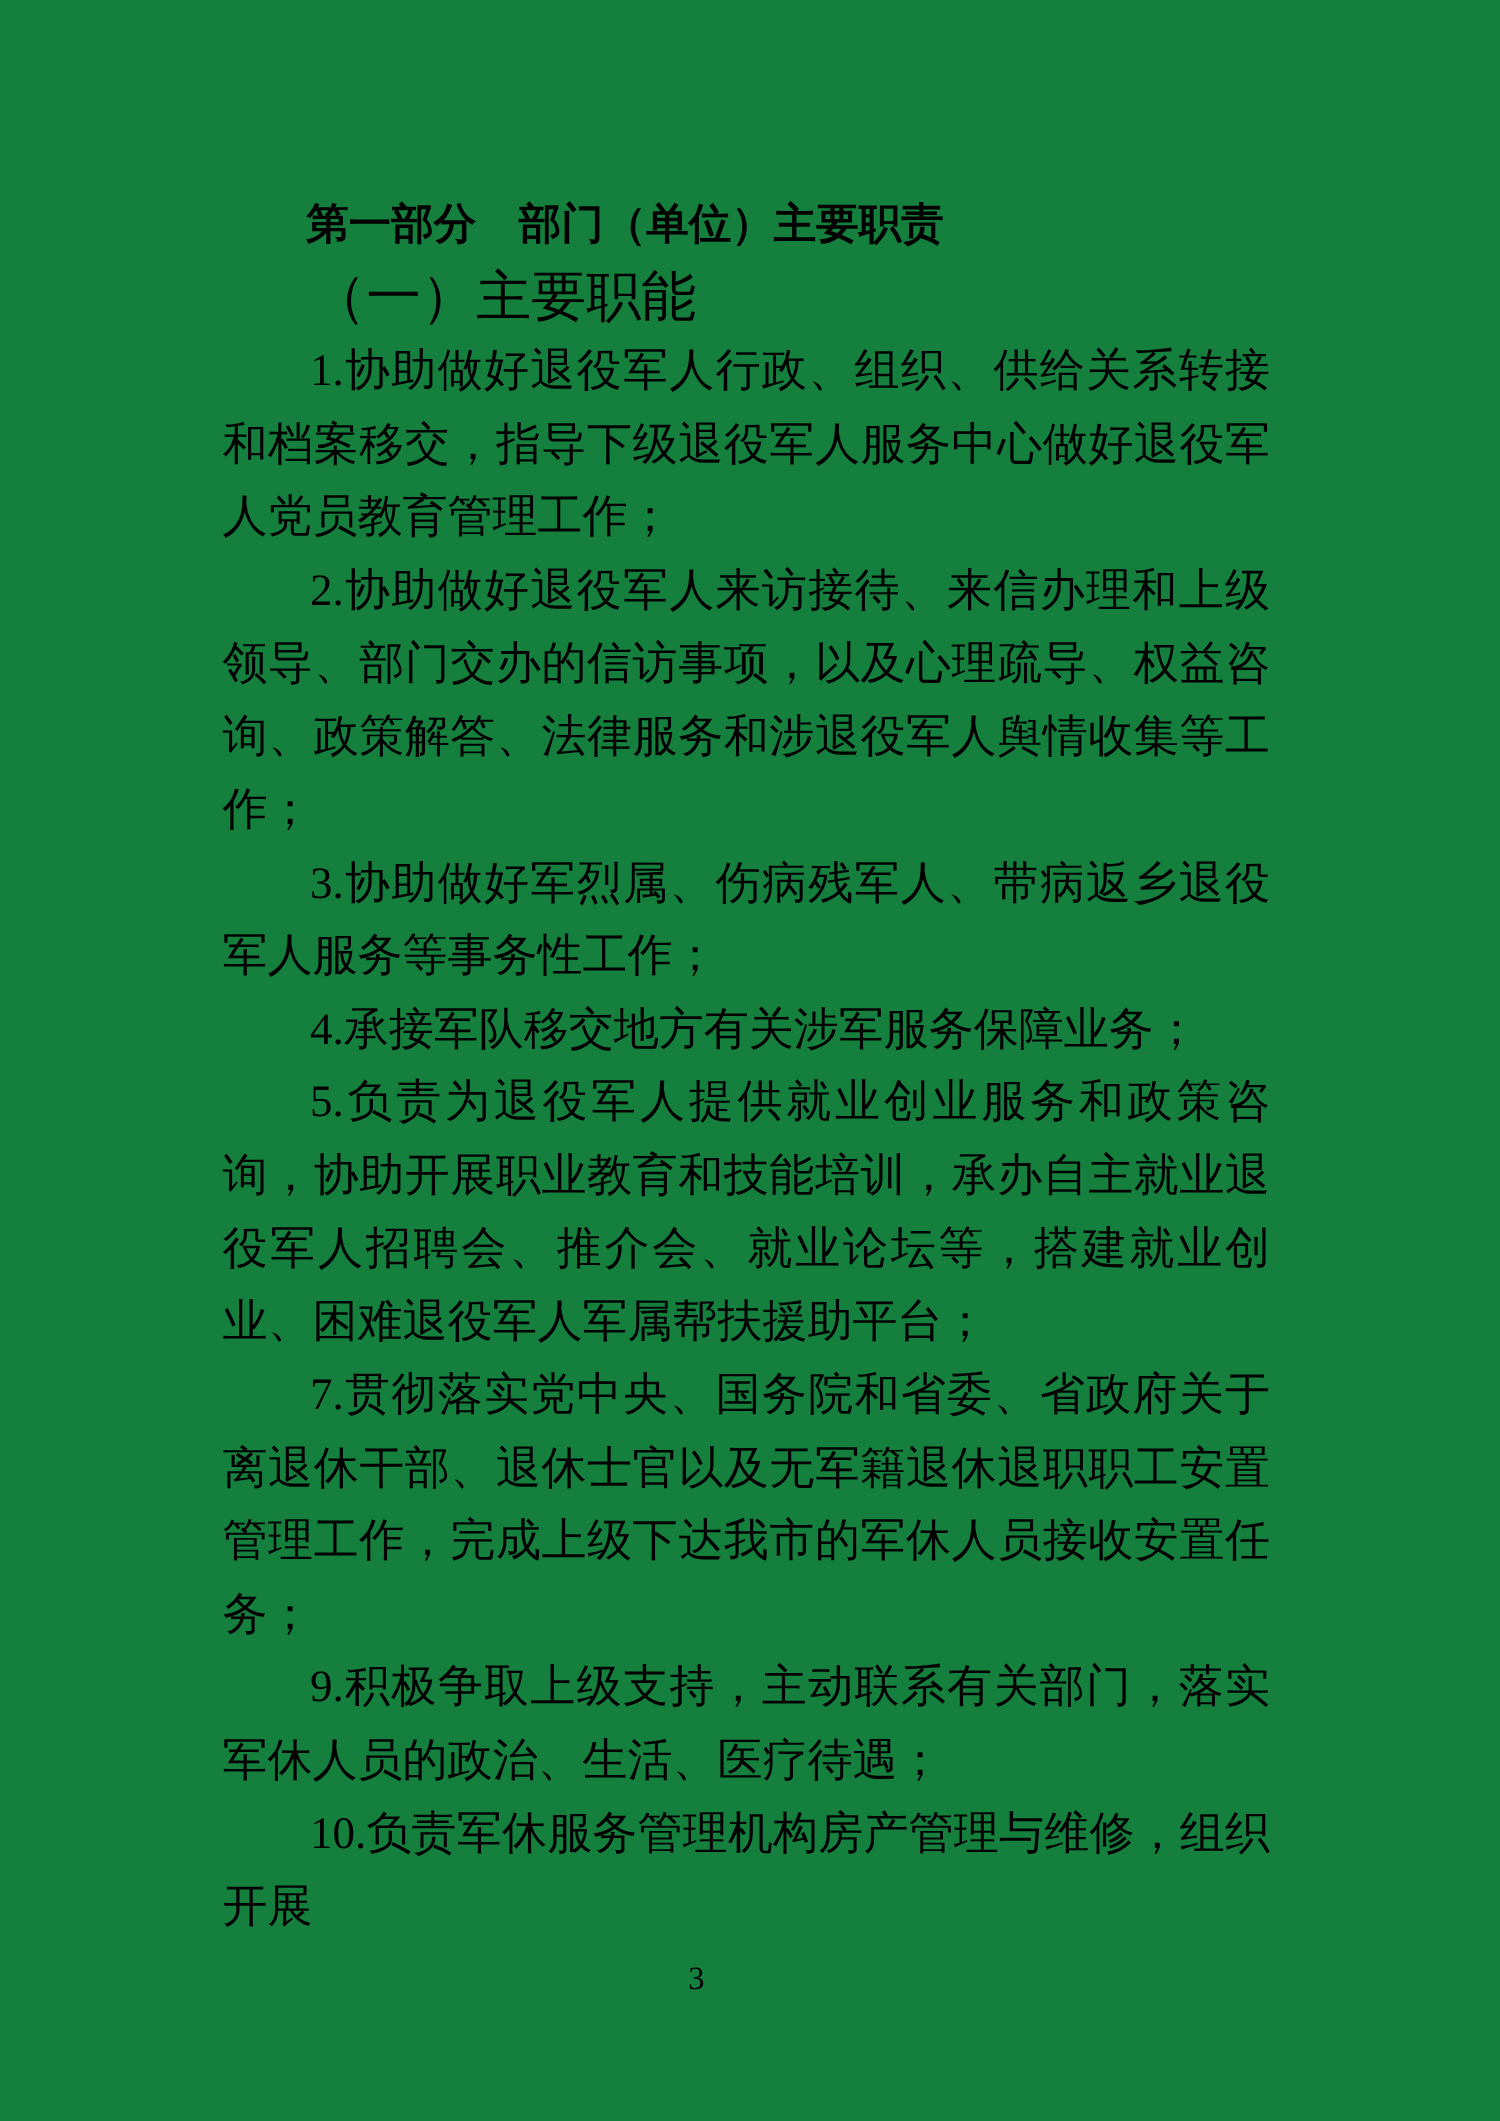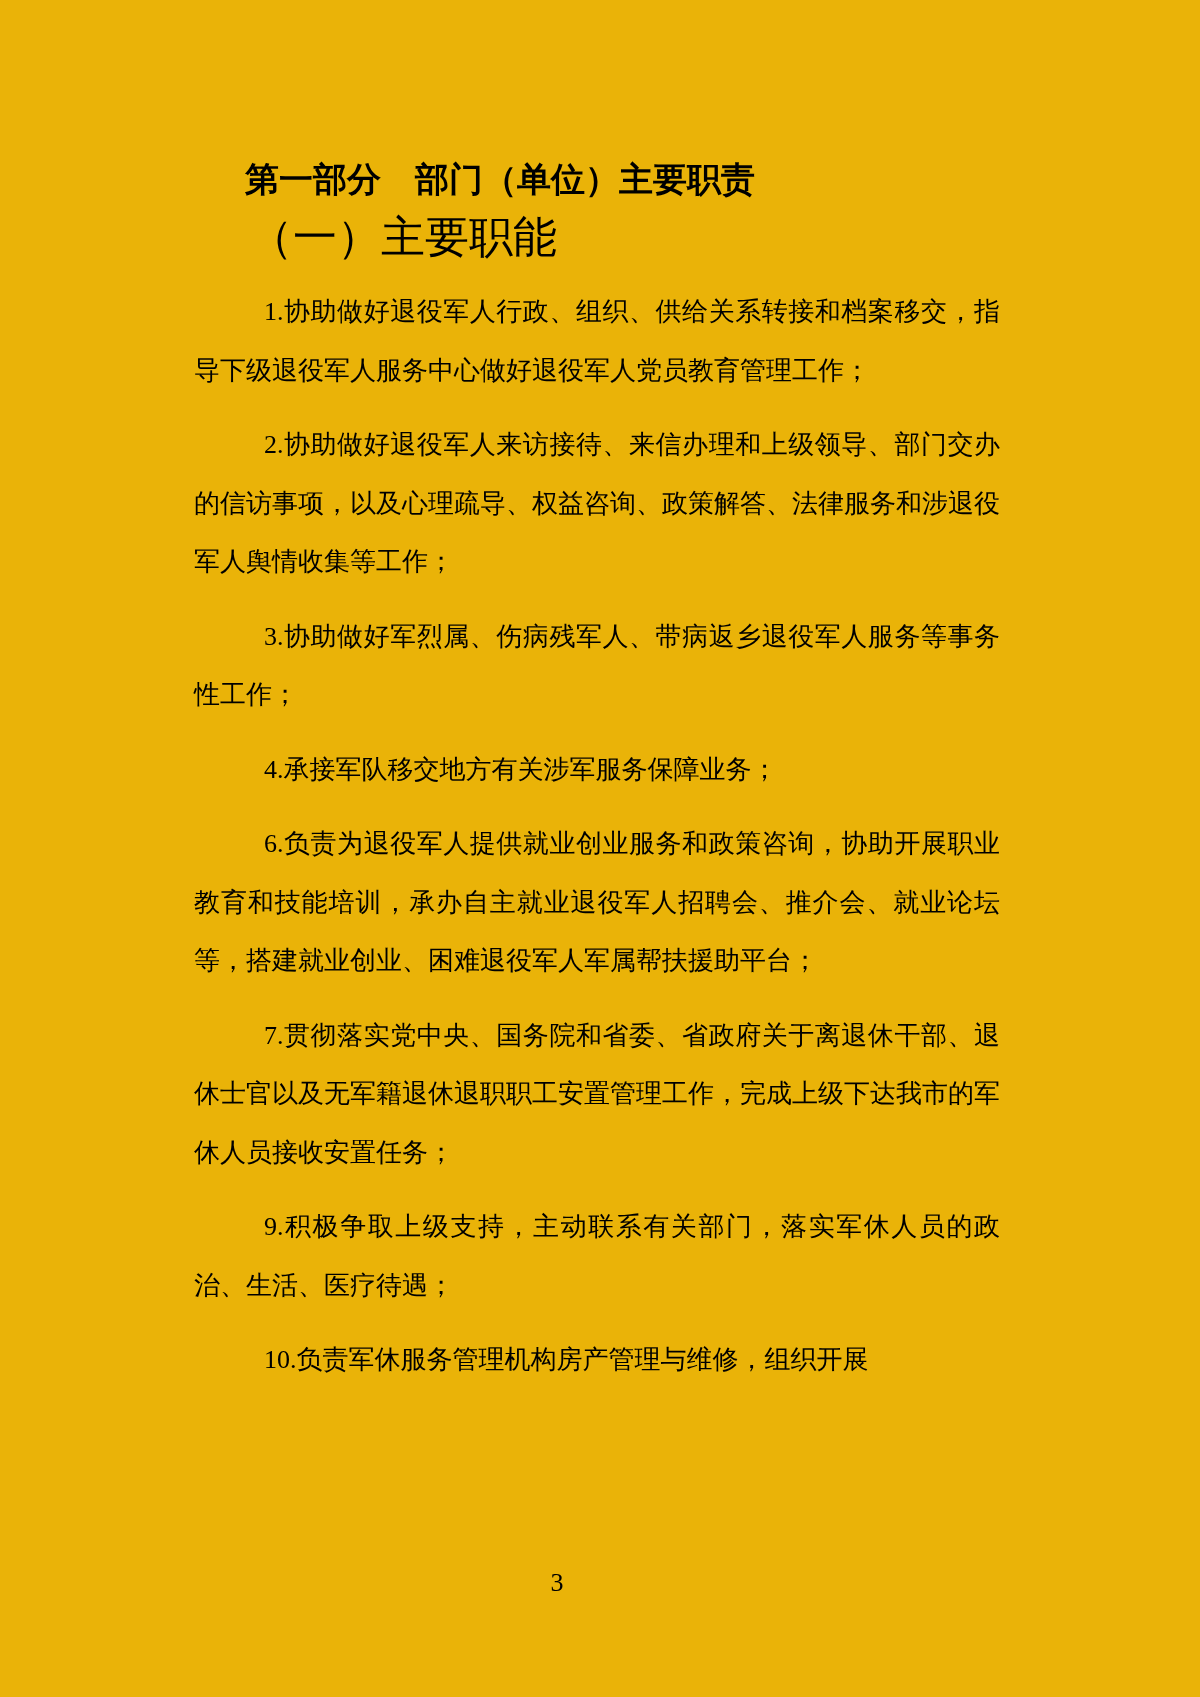--- a/index.html
+++ b/index.html
@@ -4,21 +4,21 @@
 <style>
   html, body {
     margin: 0;
     padding: 0;
     background: #ffffff;
   }
   .page {
     position: relative;
     width: 1200px;
     height: 1697px;
-    background: #eab308;
+    background: #15803d;
     overflow: hidden;
     color: #000000;
   }
   .content {
     position: absolute;
     left: 178px;
     top: 150px;
     width: 838px;
   }
   .doc-title {
@@ -33,23 +33,23 @@
   }
   .subheading {
     margin: 0;
     font-family: "Liberation Serif", "DejaVu Serif", serif;
     font-size: 44px;
     line-height: 58.5px;
     text-indent: 71px;
     color: #000000;
   }
   .body-para {
-    margin: 16px;
+    margin: 0;
     font-family: "Liberation Serif", "DejaVu Serif", serif;
-    font-size: 26px;
+    font-size: 36px;
     line-height: 58.5px;
     text-indent: 70px;
     text-align: justify;
     text-justify: inter-ideograph;
     word-break: break-all;
     color: #000000;
   }
   .page-number {
     position: absolute;
     top: 1568px;
@@ -67,20 +67,20 @@
 
 <div class="page">
   <div class="content">
     <h1 class="doc-title">第一部分　部门（单位）主要职责</h1>
     <div class="subheading">（一）主要职能</div>
     <div>
         <p class="body-para">1.协助做好退役军人行政、组织、供给关系转接和档案移交，指导下级退役军人服务中心做好退役军人党员教育管理工作；</p>
         <p class="body-para">2.协助做好退役军人来访接待、来信办理和上级领导、部门交办的信访事项，以及心理疏导、权益咨询、政策解答、法律服务和涉退役军人舆情收集等工作；</p>
         <p class="body-para">3.协助做好军烈属、伤病残军人、带病返乡退役军人服务等事务性工作；</p>
         <p class="body-para">4.承接军队移交地方有关涉军服务保障业务；</p>
-        <p class="body-para">6.负责为退役军人提供就业创业服务和政策咨询，协助开展职业教育和技能培训，承办自主就业退役军人招聘会、推介会、就业论坛等，搭建就业创业、困难退役军人军属帮扶援助平台；</p>
+        <p class="body-para">5.负责为退役军人提供就业创业服务和政策咨询，协助开展职业教育和技能培训，承办自主就业退役军人招聘会、推介会、就业论坛等，搭建就业创业、困难退役军人军属帮扶援助平台；</p>
         <p class="body-para">7.贯彻落实党中央、国务院和省委、省政府关于离退休干部、退休士官以及无军籍退休退职职工安置管理工作，完成上级下达我市的军休人员接收安置任务；</p>
         <p class="body-para">9.积极争取上级支持，主动联系有关部门，落实军休人员的政治、生活、医疗待遇；</p>
         <p class="body-para">10.负责军休服务管理机构房产管理与维修，组织开展</p>
       </div>
   </div>
   <div class="page-number">3</div>
 </div>
 
 </body></html>

